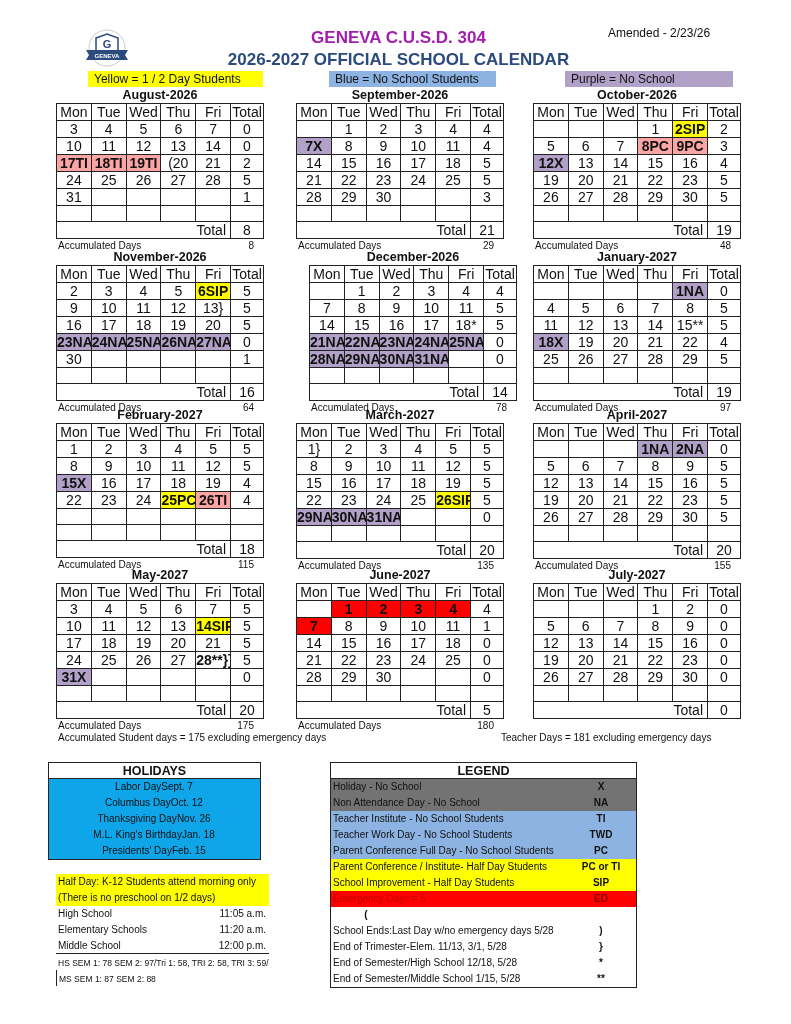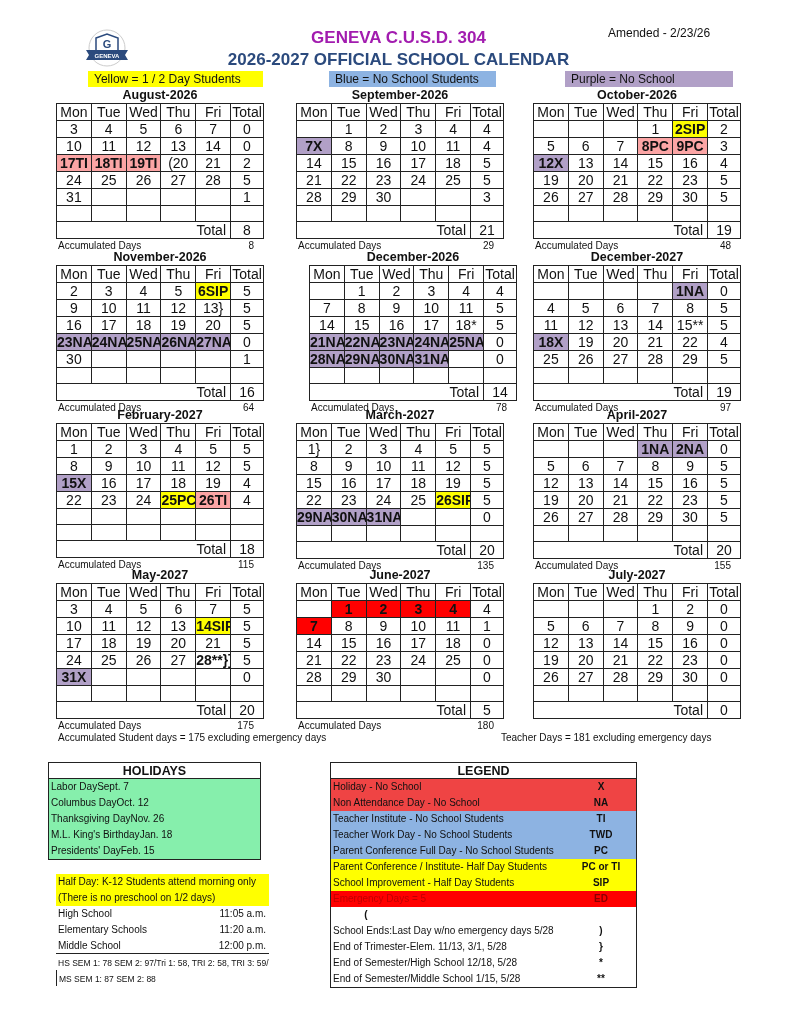--- a/index.html
+++ b/index.html
@@ -20,33 +20,33 @@
   table.cal td.tot { width: 33px; }
   table.cal .c-purple { background: #b1a0c7; font-weight: bold; }
   table.cal .c-blue { background: #fca5a5; font-weight: bold; }
   table.cal .c-yellow { background: #ffff00; font-weight: bold; }
   table.cal .c-red { background: #ff0000; font-weight: bold; }
   table.cal td.totlabel { text-align: right; padding-right: 4px; }
   .accum { display: flex; justify-content: space-between; font-size: 10px; height: 14px; line-height: 14px; padding-left: 2px; padding-right: 10px; }
   .note { font-size: 10px; }
   .holidays { left: 48px; top: 762px; width: 213px; border: 1.2px solid #222; font-size: 10px; }
   .holidays .hdr { text-align: center; font-weight: bold; font-size: 12.5px; background: #fff; border-bottom: 1.2px solid #222; height: 16px; line-height: 16px; }
-  .holidays .row { display: flex; justify-content: flex-start; background: #86efac; height: 16px; line-height: 16px; padding: 0 3px 0 2px; }
+  .holidays .row { display: flex; justify-content: center; background: #0ea5e9; height: 16px; line-height: 16px; padding: 0 3px 0 2px; }
   .halfday { left: 56px; top: 874px; width: 213px; font-size: 10px; }
   .halfday .y { background: #ffff00; height: 16px; line-height: 16px; padding-left: 2px; }
   .halfday .row { display: flex; justify-content: space-between; height: 16px; line-height: 16px; padding: 0 3px 0 2px; }
   .halfday .row.last { border-bottom: 1.2px solid #222; }
   .halfday .small { font-size: 8.5px; height: 16px; line-height: 18px; padding-left: 2px; }
   .halfday .small.bar { border-left: 1.5px solid #222; }
   .legend { left: 330px; top: 762px; width: 307px; border: 1.2px solid #222; font-size: 10px; }
   .legend .hdr { text-align: center; font-weight: bold; font-size: 12.5px; border-bottom: 1.2px solid #222; height: 16px; line-height: 16px; }
   .legend .row { display: flex; height: 16px; line-height: 16px; }
   .legend .row .lbl { flex: 1; padding-left: 2px; }
   .legend .row .code { width: 70px; text-align: center; font-weight: bold; }
-  .legend .purple { background: #ef4444; align-items: flex-end; }
+  .legend .purple { background: #737373; align-items: flex-end; }
   .legend .blue { background: #8db3e2; }
   .legend .yellow { background: #ffff00; }
   .legend .red { background: #ff0000; color: #c00000; }
   .legend .red .code { color: #8b0000; }
 </style>
 </head>
 <body>
 
 <div class="abs logo">
   <svg width="50" height="44" viewBox="0 0 50 44">
@@ -415,21 +415,21 @@
             <td class="tot">14</td>
           </tr>
         </tbody>
       </table>
       <div class="accum">
         <span>Accumulated Days</span>
         <span>78</span>
       </div>
     </div>
     <div class="abs month" style="left: 533px; top: 250px;">
-      <div class="mtitle">December-2027</div>
+      <div class="mtitle">January-2027</div>
       <table class="cal">
         <tbody>
           <tr>
             <td>Mon</td>
             <td>Tue</td>
             <td>Wed</td>
             <td>Thu</td>
             <td>Fri</td>
             <td class="tot">Total</td>
           </tr>

